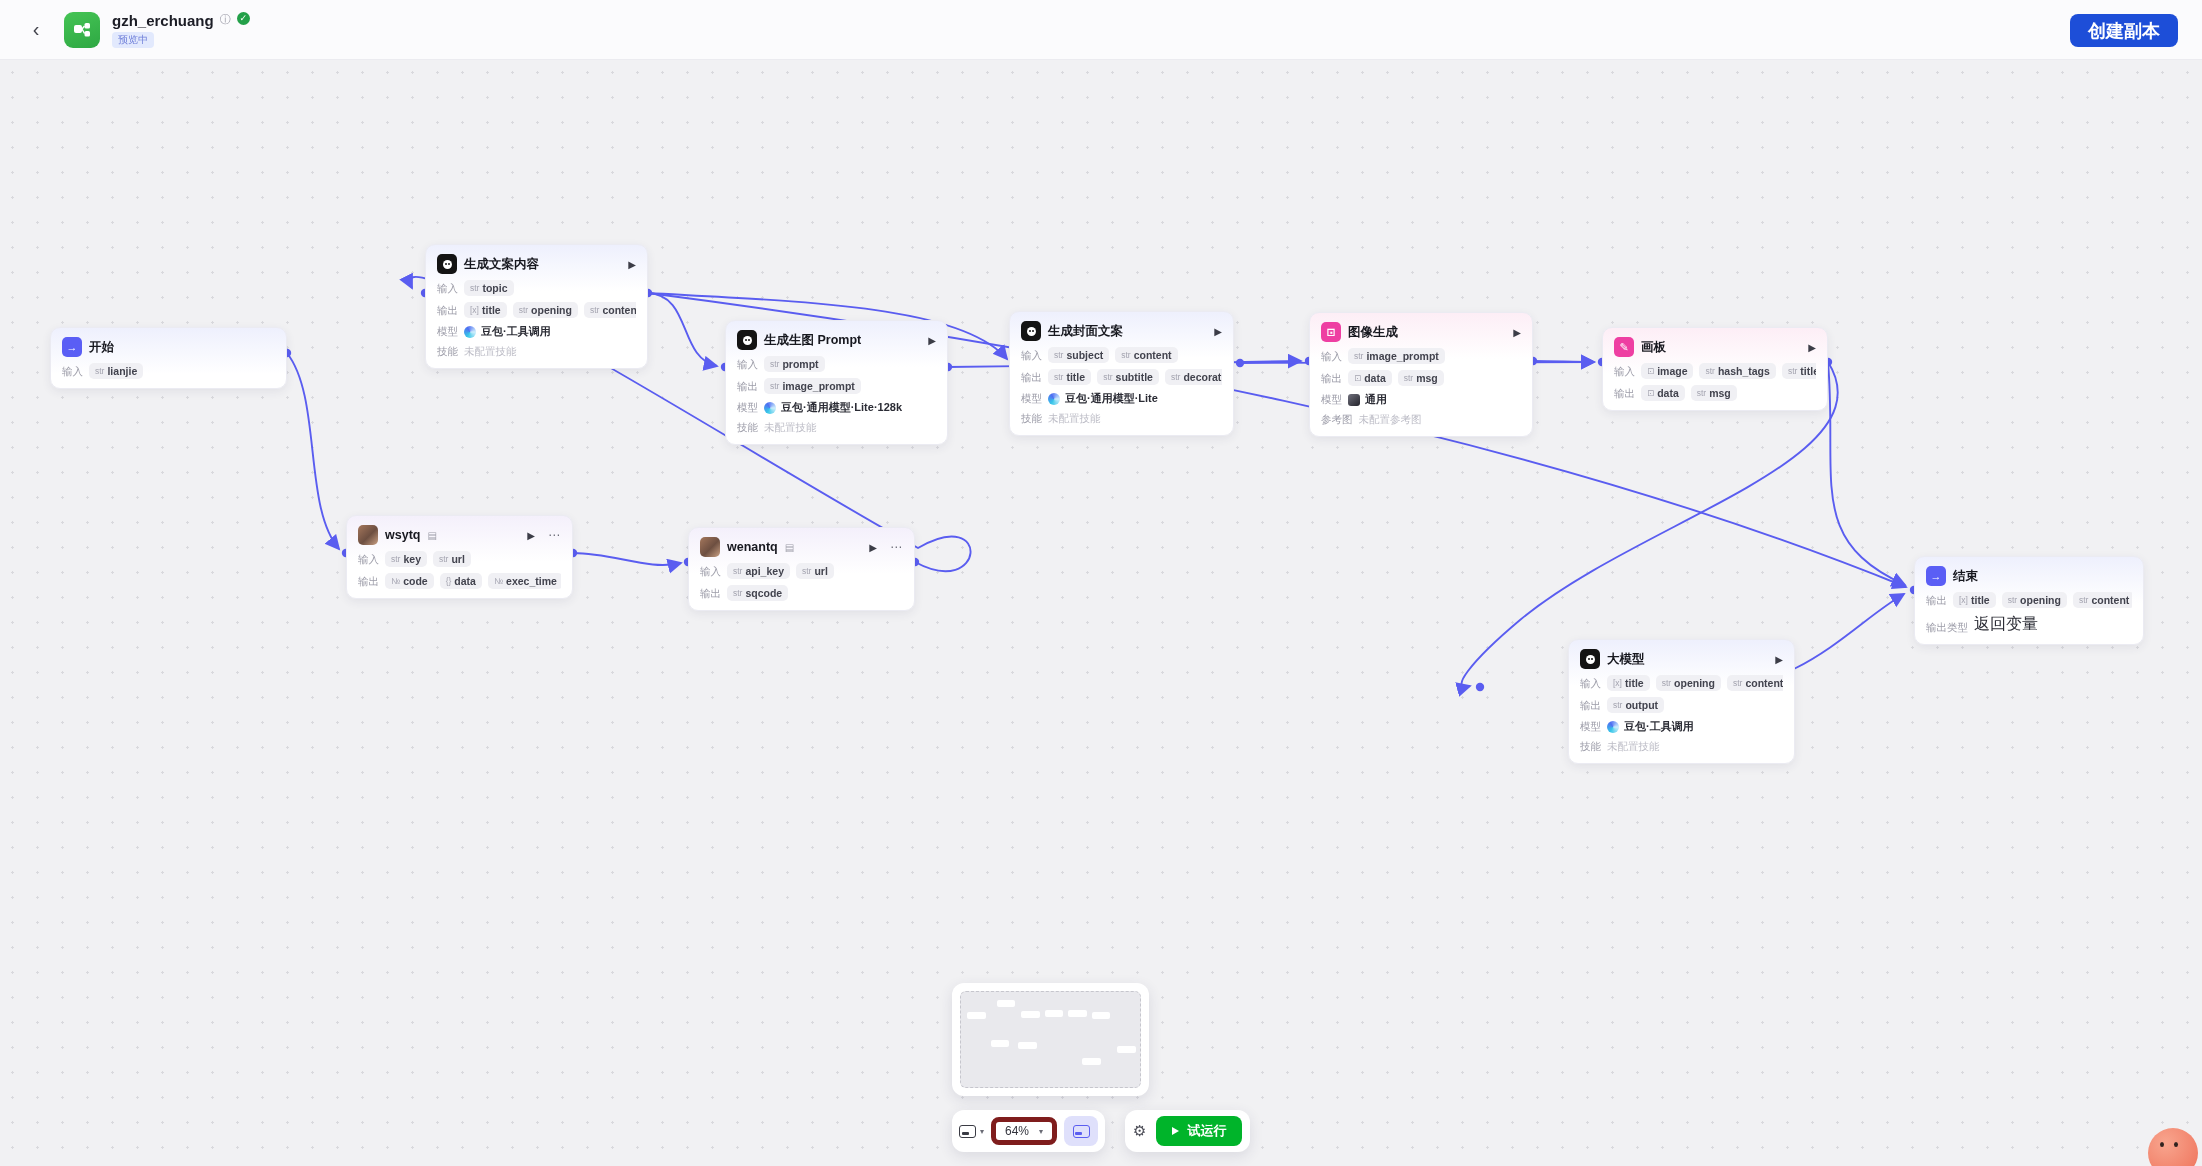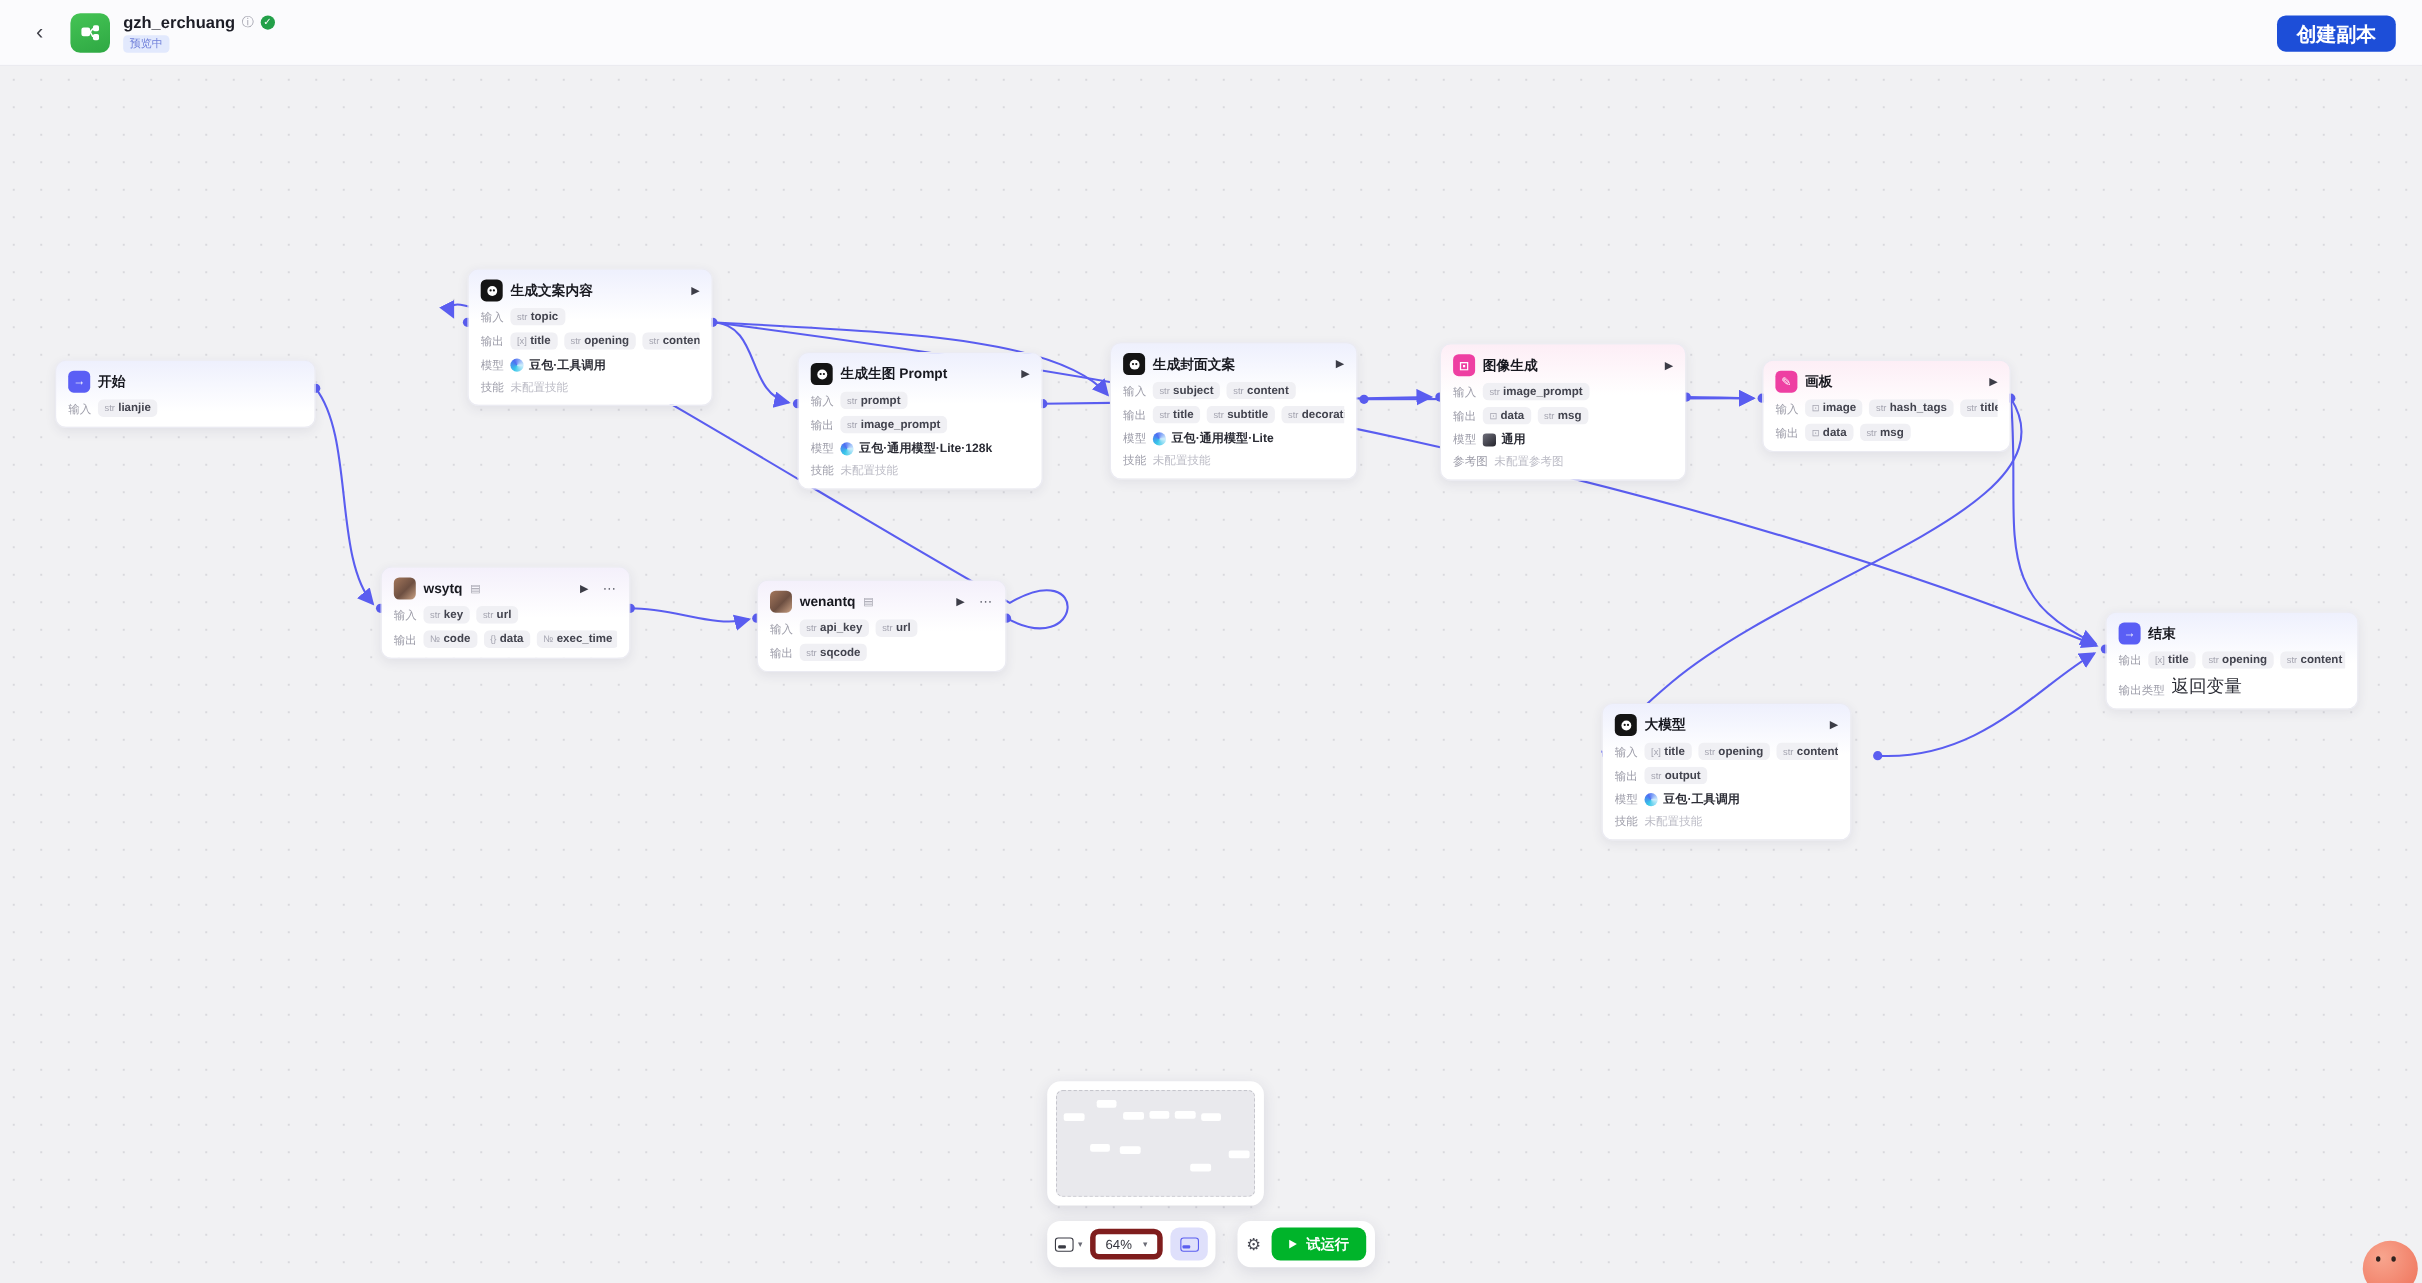--- a/index.html
+++ b/index.html
@@ -7,21 +7,21 @@
     font-family:"Liberation Sans","DejaVu Sans",sans-serif; background:#f1f1f3; }
 
   
   .header { position:absolute; left:0; top:0; width:2202px; height:60px; background:#fbfbfd;
     border-bottom:1px solid #ebebf0; z-index:20; display:flex; align-items:center; }
   .back-btn { width:28px; height:28px; margin-left:22px; display:flex; align-items:center; justify-content:center;
     font-size:20px; color:#40414a; cursor:pointer; }
   .app-icon { width:36px; height:36px; border-radius:9px; margin-left:14px;
     background:linear-gradient(160deg,#45c455,#2ea843); display:flex; align-items:center; justify-content:center; }
   .title-block { margin-left:12px; display:flex; flex-direction:column; gap:3px; }
-  .title-row { display:flex; align-items:center; gap:6px; }
+  .title-row { display:flex; align-items:flex-start; gap:6px; }
   .app-title { font-size:15px; font-weight:bold; color:#1c1d26; }
   .info-ic { font-size:11px; color:#9a9aa6; }
   .verified { width:13px; height:13px; border-radius:50%; background:#23a049; color:#fff; font-size:9px;
     display:flex; align-items:center; justify-content:center; }
   .preview-badge { align-self:flex-start; background:#e2e9fd; color:#6f7fd9; font-size:10px;
     padding:1px 6px; border-radius:4px; }
   .copy-btn { position:absolute; right:24px; top:14px; height:33px; padding:0 18px; border:none; border-radius:8px;
     background:#1d4ed8; color:#fff; font-size:18px; font-weight:bold; cursor:pointer;
     font-family:"Liberation Sans",sans-serif; }
 
@@ -430,21 +430,21 @@
           </span>
         </div>
         <div class="n-row">
           <span class="n-label">输出</span>
           <span class="pill">
             <span class="tp">str</span>
             <span>sqcode</span>
           </span>
         </div>
       </div>
-      <div class="node tint-llm" style="left: 1456px; top: 579px; width: 227px;">
+      <div class="node tint-llm" style="left: 1568px; top: 579px; width: 227px;">
         <div class="n-title-row">
           <span class="n-icon ic-llm">
             <span class="blob"></span>
           </span>
           <span class="n-title">大模型</span>
           <span class="n-spacer"></span>
           <span class="n-play">▶</span>
         </div>
         <div class="n-row">
           <span class="n-label">输入</span>

